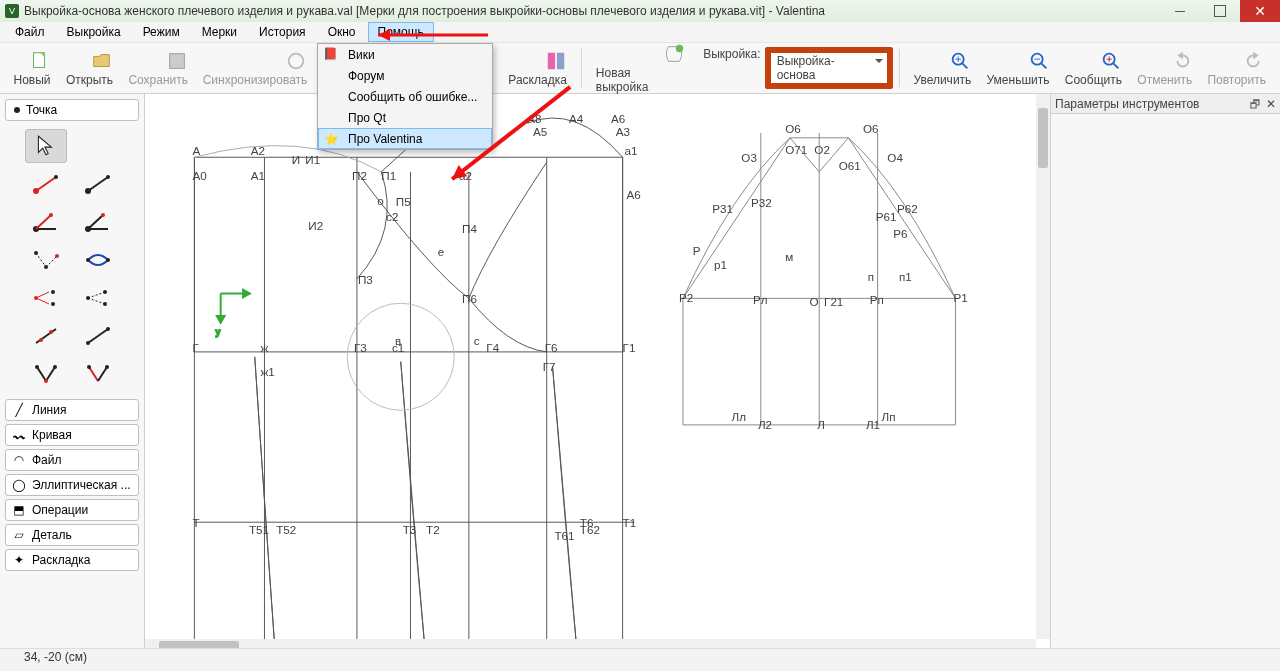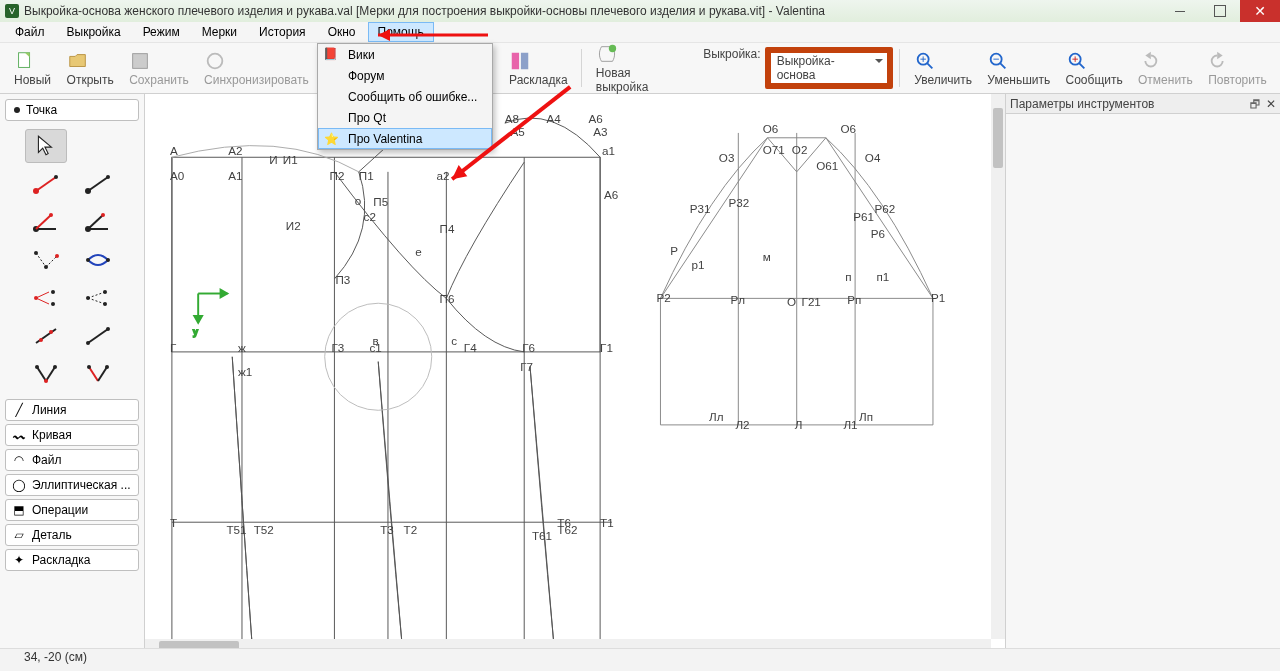--- a/index.html
+++ b/index.html
@@ -10,21 +10,21 @@
 .winbtns { display: flex; height: 22px; }
 .winbtn { width: 40px; display: flex; align-items: center; justify-content: center; }
 .winbtn.min::after { content:""; width:10px; height:1px; background:#555; }
 .winbtn.max::after { content:""; width:10px; height:10px; border:1px solid #555; }
 .winbtn.close { background:#c9302c; color:#fff; font-size:14px; }
 .menubar { height: 21px; background:#f5f5f5; display:flex; align-items:center; padding: 0 5px; gap: 2px; border-bottom:1px solid #e5e5e5; }
 .menubar span { padding: 3px 10px; cursor:default; }
 .menubar span.open { background:#cde8ff; border:1px solid #7abaf5; padding:2px 9px; }
 .arrow-right { position:absolute; top:27px; left:378px; z-index:30; pointer-events:none; }
 .toolbar { height: 51px; background:#f7f7f7; border-bottom:1px solid #d0d0d0; display:flex; align-items:center; padding:0 6px; }
-.tbtn { display:flex; flex-direction:column; align-items:flex-start; justify-content:center; gap:1px; padding:1px 8px; min-width:50px; color:#444; }
+.tbtn { display:flex; flex-direction:column; align-items:flex-end; justify-content:center; gap:1px; padding:1px 8px; min-width:50px; color:#444; }
 .tbtn.disabled { color:#999; }
 .tbtn svg, .tbtn .glyph { width:22px; height:22px; }
 .tsep { width:1px; height:38px; background:#d5d5d5; margin:0 6px; }
 .tfield { display:flex; align-items:flex-start; gap:4px; color:#444; }
 .tfield .combo { border:6px solid #c2410c; background:#fff; padding:1px 16px 1px 6px; border-radius:2px; position:relative; }
 .tfield .combo::after { content:""; position:absolute; right:4px; top:6px; border:4px solid transparent; border-top-color:#555; }
 .body { position:absolute; top:94px; left:0; right:0; bottom:18px; display:flex;text-align:center; }
 .toolbox { width:145px; background:#f7f7f7; border-right:1px solid #d0d0d0; padding:5px; }
 .tbhdr { border:1px solid #bfbfbf; border-radius:3px; padding:3px 8px; margin-bottom:8px; background:#fff; display:flex; align-items:center; gap:6px; }
 .tbhdr::before { content:""; width:6px; height:6px; border-radius:50%; background:#222; }
@@ -35,21 +35,21 @@
 .cat { border:1px solid #bfbfbf; border-radius:3px; padding:3px 6px; margin:3px 0; background:#fff; display:flex; align-items:center; gap:6px; white-space:nowrap; overflow:hidden; }
 .cat .ic { width:14px; height:14px; display:flex; align-items:center; justify-content:center; flex-shrink:0; }
 .canvaswrap { flex:1; position:relative; background:#fff; }
 .canvas { position:absolute; inset:0 14px 14px 0; background:#fff; }
 .canvas svg { width:100%; height:100%; }
 .lbl { font-size:9px; fill:#424242; font-family:Arial; }
 .scroll-v { position:absolute; top:0; right:0; bottom:14px; width:14px; background:#f0f0f0; }
 .scroll-v .thumb { position:absolute; left:2px; right:2px; top:14px; height:60px; background:#c2c2c2; border-radius:2px; }
 .scroll-h { position:absolute; left:0; right:14px; bottom:0; height:14px; background:#f0f0f0; }
 .scroll-h .thumb { position:absolute; top:2px; bottom:2px; left:14px; width:80px; background:#c2c2c2; border-radius:2px; }
-.params { width:275px; background:#f7f7f7; border-left:1px solid #d0d0d0; display:flex; flex-direction:column; }
+.params { width:230px; background:#f7f7f7; border-left:1px solid #d0d0d0; display:flex; flex-direction:column; }
 .params .ph { height:20px; background:#eee; border-bottom:1px solid #d0d0d0; display:flex; align-items:center; justify-content:space-between; padding:0 4px; font-size:11px; color:#444; }
 .status { position:absolute; left:0; right:0; bottom:0; height:23px; background:#f3f3f3; padding:1px 24px; font-size:11px; color:#333; border-top:1px solid #ddd; }
 .dropdown { position:absolute; left:317px; top:43px; width:176px; background:#f4f4f4; border:1px solid #a9a9a9; box-shadow:2px 3px 6px rgba(0,0,0,.25); z-index:20; }
 .dropdown .mi { height:21px; display:flex; align-items:center; padding:0 8px 0 30px; position:relative; }
 .dropdown .mi .mico { position:absolute; left:5px; top:2px; width:16px; height:16px; display:flex; align-items:center; justify-content:center; }
 .dropdown .mi.hover { background:#cde8ff; border:1px solid #7abaf5; height:21px; padding:0 7px 0 29px; }
 .pin { position:absolute; right:20px; top:2px; font-size:11px; color:#666; }
 .arrow2 { position:absolute; left:435px; top:120px; z-index:30; pointer-events:none; transform: rotate(-38deg); }
 </style>
 </head>

